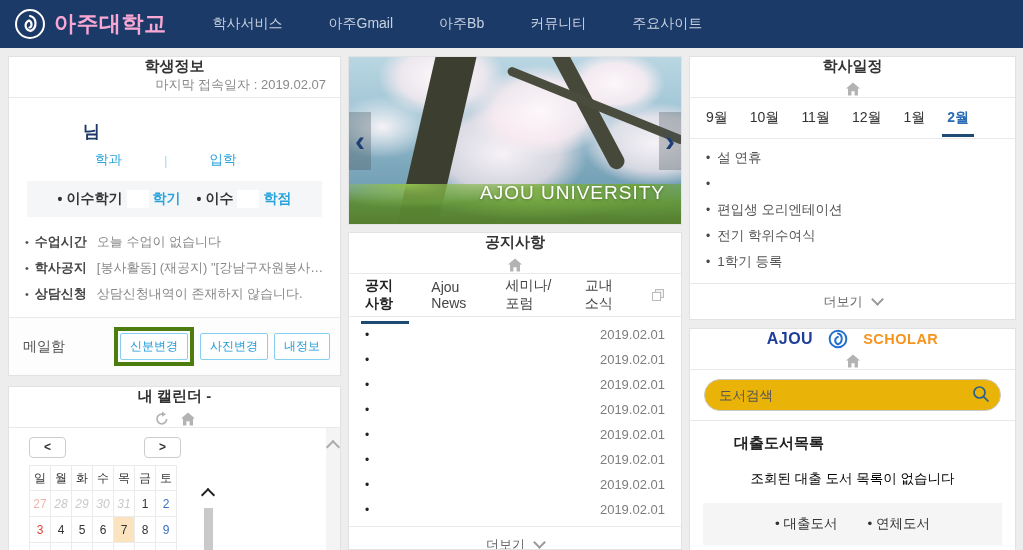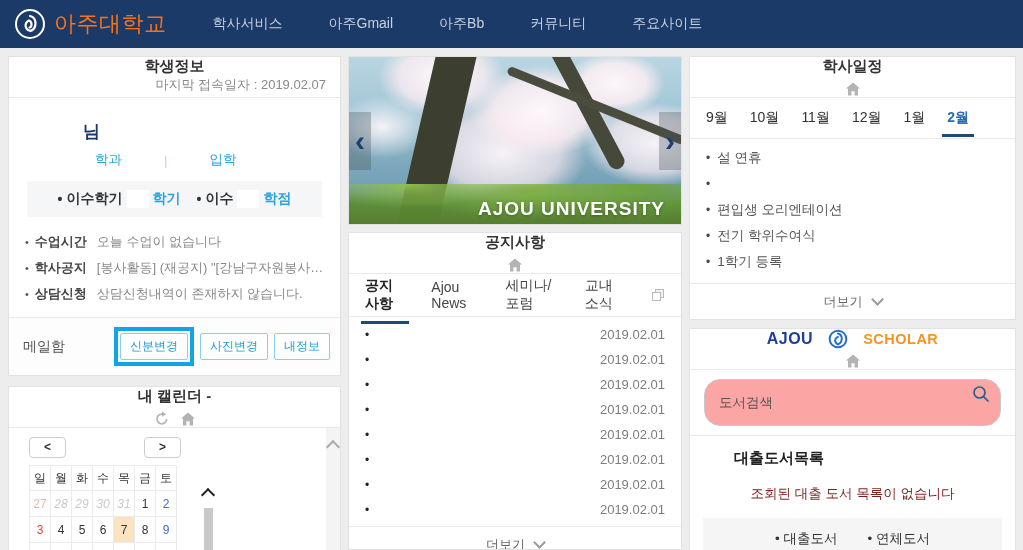--- a/index.html
+++ b/index.html
@@ -3,21 +3,21 @@
 <meta charset="utf-8">
 <style>
   html,body{margin:0;padding:0;}
   body{width:1023px;height:550px;overflow:hidden;background:#ededee;
        font-family:"Liberation Sans","DejaVu Sans",sans-serif;color:#333;}
   .page{width:1023px;height:550px;overflow:hidden;}
 
   
   .navbar{height:48px;background:var(--navy,#1b3a68);display:flex;align-items:center;padding:0 14px;}
   .logo{display:flex;align-items:center;gap:8px;cursor:pointer;}
-  .logo-text{color:#f97316;font-size:22px;font-weight:normal;letter-spacing:0.5px;}
+  .logo-text{color:#f9a8d4;font-size:22px;font-weight:bold;letter-spacing:0.5px;}
   .nav-menu{display:flex;gap:46px;margin-left:46px;}
   .nav-item{color:#c7d2e0;font-size:14px;cursor:pointer;text-decoration:none;}
 
   
   .content{display:flex;padding:8px 7px 0 8px;gap:7px;align-items:flex-start;}
   .col-left{width:333px;flex:none;}
   .col-mid{width:334px;flex:none;}
   .col-right{width:327px;flex:none;}
   .panel{background:#fff;border:1px solid #e2e2e2;box-sizing:border-box;}
   .panel-header{height:40px;display:flex;align-items:center;padding:0 14px;
@@ -39,21 +39,21 @@
   .info-list{padding:8px 16px 10px;}
   .info-row{display:flex;align-items:baseline;font-size:13px;line-height:26px;white-space:nowrap;overflow:hidden;}
   .info-row .dot{color:#555;margin-right:6px;font-size:11px;}
   .ilabel{font-weight:bold;color:#444;margin-right:10px;flex:none;}
   .ival{color:#888;overflow:hidden;text-overflow:ellipsis;}
   .mail-row{border-top:1px solid #e9e9e9;display:flex;align-items:center;padding:9px 10px 9px 14px;background:#fdfdfd;}
   .mail-label{font-size:14px;color:#555;}
   .mail-btns{margin-left:auto;display:flex;align-items:center;gap:6px;}
   .mail-btn{background:#fff;border:1px solid #86cfef;color:#1e9ad6;font-size:12px;
     padding:4px 9px;border-radius:2px;cursor:pointer;font-family:inherit;}
-  .red-box{display:inline-block;border:4px solid #0ea5e9;padding:2px;}
+  .red-box{display:inline-block;border:4px solid #4d7c0f;padding:2px;}
 
   
   .cal-panel{margin-top:10px;}
   .cal-body{display:flex;height:158px;overflow:hidden;position:relative;}
   .cal-left{width:172px;flex:none;padding:9px 0 0 20px;}
   .cal-nav{display:flex;justify-content:space-between;width:152px;margin-bottom:7px;}
   .cal-btn{width:37px;height:21px;border:1px solid #ccc;border-radius:4px;background:#fff;
     font-weight:bold;font-size:12px;color:#333;line-height:17px;cursor:pointer;font-family:inherit;}
   table.cal{border-collapse:collapse;font-size:12px;}
   table.cal th,table.cal td{border:1px solid #ebebeb;width:20px;height:25px;text-align:center;padding:0;}
@@ -82,21 +82,21 @@
       linear-gradient(180deg,#b9d6e2 0%,#9cc2d3 40%,#7fa9bd 62%,#74a0b5 78%,#6a97ad 100%);}
   .trunk1{position:absolute;left:66px;top:-24px;width:40px;height:230px;background:#3c3e30;transform:rotate(13deg);border-radius:10px;}
   .trunk2{position:absolute;right:88px;top:-30px;width:16px;height:150px;background:#46483a;transform:rotate(-28deg);border-radius:8px;}
   .branch{position:absolute;right:-10px;top:44px;width:190px;height:9px;background:#4a4c3e;transform:rotate(22deg);border-radius:6px;}
   .grass{position:absolute;left:0;right:0;bottom:0;height:40px;
     background:
       radial-gradient(130px 34px at 18% 0%, #8fbf4e, transparent 72%),
       radial-gradient(160px 38px at 55% 18%, #7fb043, transparent 75%),
       radial-gradient(150px 42px at 86% 8%, #6da23c, transparent 75%),
       linear-gradient(180deg, rgba(110,160,60,0), rgba(92,142,52,.92) 45%, #567f2f 100%);}
-  .banner-brand{position:absolute;right:16px;bottom:4px;color:#fff;font-weight:bold;font-size:19px;
+  .banner-brand{position:absolute;right:16px;bottom:20px;color:#fff;font-weight:normal;font-size:19px;
     letter-spacing:1px;text-shadow:0 1px 3px rgba(0,0,0,.3);margin-top:28px;}
   .banner-arrow{position:absolute;top:50%;transform:translateY(-50%);width:22px;height:58px;
     background:rgba(70,80,88,.32);color:#1d3f77;display:flex;align-items:center;justify-content:center;
     font-size:30px;font-weight:bold;cursor:pointer;line-height:1;}
   .banner-arrow.left{left:0;} .banner-arrow.right{right:0;}
 
   
   .notice-panel{margin-top:7px;height:318px;overflow:hidden;}
   .tab-row{display:flex;align-items:center;gap:26px;padding:0 16px;height:42px;border-bottom:1px solid #e9e9e9;font-size:14px;}
   .tab{color:#444;cursor:pointer;position:relative;padding:11px 0;}
@@ -121,26 +121,26 @@
   .sched-row{display:flex;align-items:center;height:26px;font-size:13.5px;color:#555;cursor:pointer;white-space:nowrap;overflow:hidden;}
   .sched-row .dot{color:#444;margin-right:7px;font-size:12px;}
 
   
   .scholar-panel{margin-top:8px;height:245px;overflow:hidden;}
   .scholar-logo{display:flex;align-items:center;gap:15px;}
   .ajou-word{color:#1e3f99;font-weight:bold;font-size:16px;letter-spacing:0.5px;}
   .scholar-word{color:var(--orange,#f7941d);font-weight:bold;font-size:14.5px;letter-spacing:0.5px;}
   .search-row{padding:9px 14px;border-bottom:1px solid #e9e9e9;}
   .search-wrap{position:relative;}
-  .search-input{width:100%;height:47px;box-sizing:border-box;border:1px solid #c9c9c9;border-radius:16px;
-    padding:0 38px 0 14px;font-size:13.5px;color:#333;outline:none;font-family:inherit;background:#fca5a5;}
+  .search-input{width:100%;height:32px;box-sizing:border-box;border:1px solid #c9c9c9;border-radius:16px;
+    padding:0 38px 0 14px;font-size:13.5px;color:#333;outline:none;font-family:inherit;background:#eab308;}
   .search-input::placeholder{color:#555;}
   .search-btn{position:absolute;right:10px;top:5px;background:none;border:none;cursor:pointer;padding:0;}
   .loans-title{font-weight:bold;font-size:15px;color:#222;padding:13px 16px 0;margin-left:28px;}
-  .empty-msg{text-align:center;color:#7f1d1d;font-size:13.5px;padding:17px 0 15px;}
+  .empty-msg{text-align:center;color:#000000;font-size:13.5px;padding:17px 0 15px;}
   .gray-box{background:#f5f5f5;margin:0 13px 8px;padding:12px 14px;font-size:13.5px;}
   .loan-links{display:flex;justify-content:center;gap:30px;color:#333;}
   .loan-link{cursor:pointer;}
 </style>
 </head>
 <body>
 
 <div class="page">
 
   <div class="navbar">

